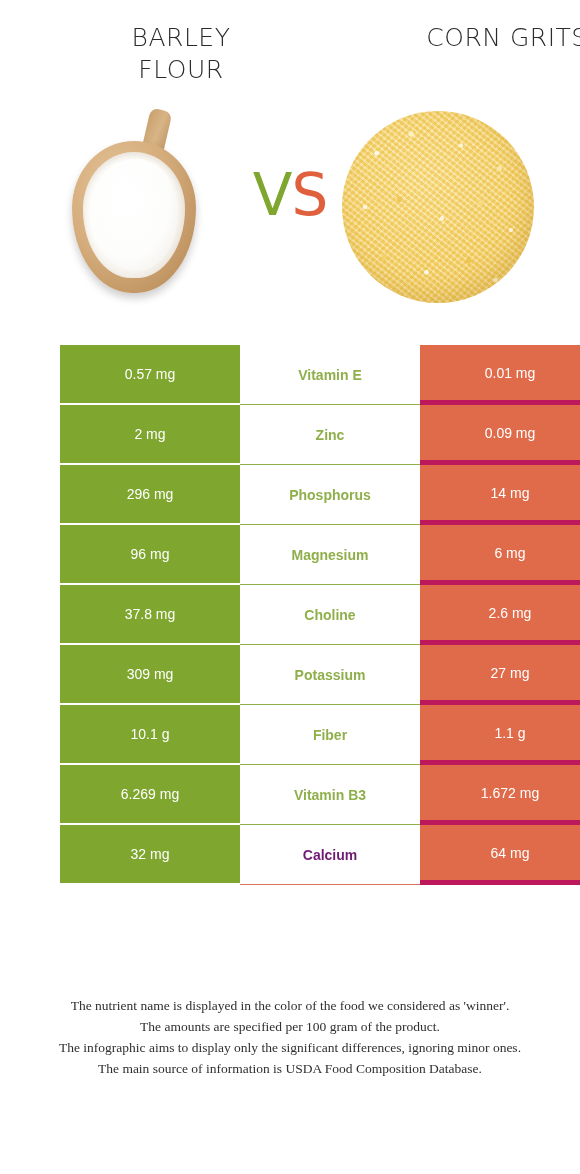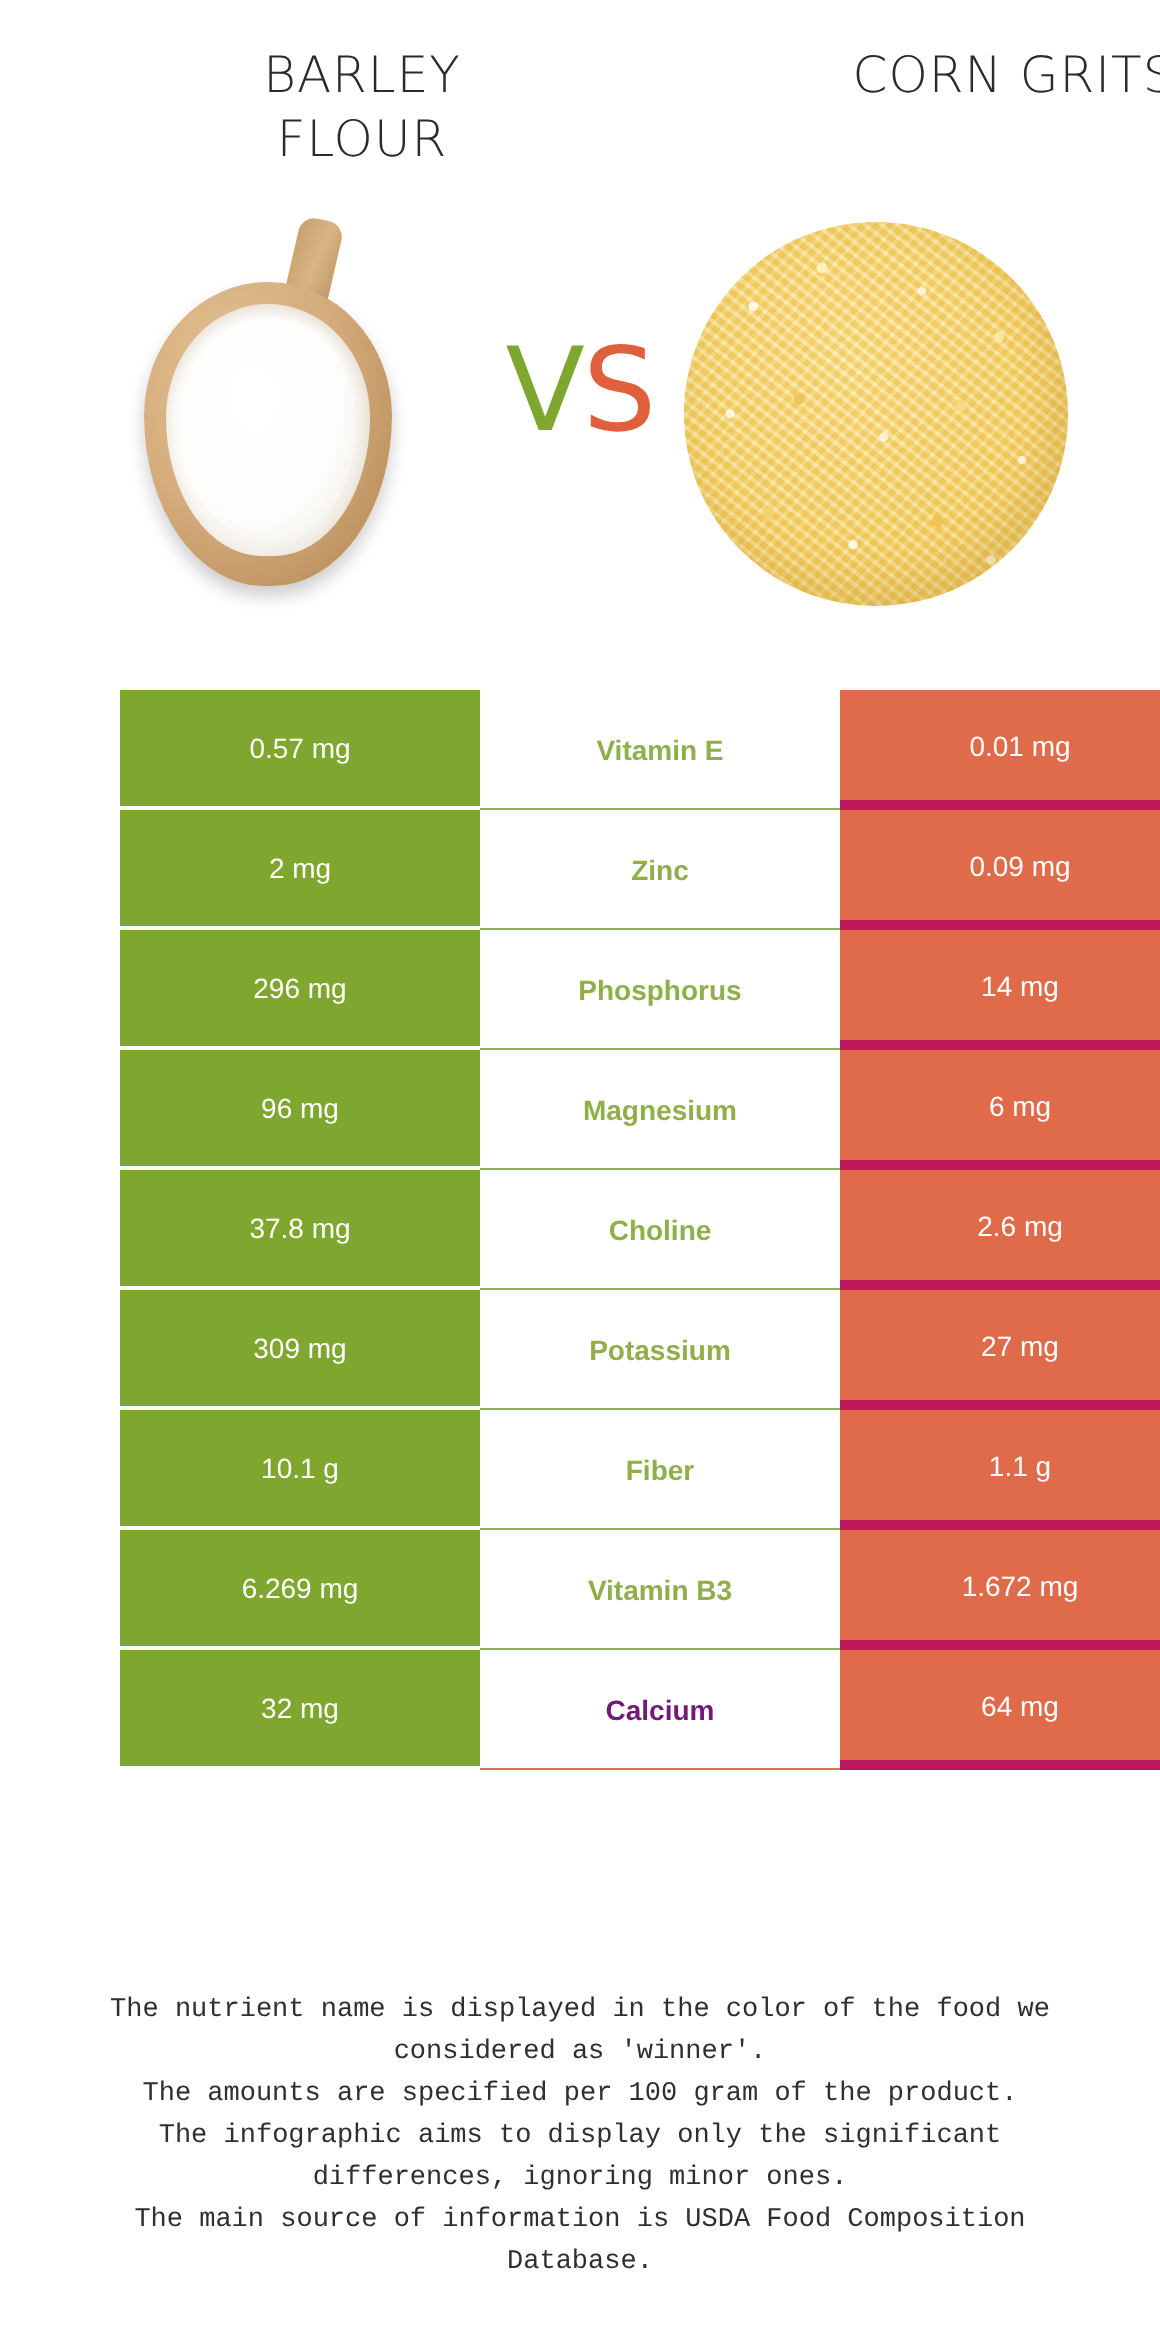--- a/index.html
+++ b/index.html
@@ -196,21 +196,21 @@
   .mid-green { color: #8FAF4A; }
   .mid-orange { color: #701a75; }
 
   
   .footer {
     position: absolute;
     left: 0;
     top: 995px;
     width: 580px;
     text-align: center;
-    font-family: Liberation Mono, monospace;
+    font-family: Liberation Serif, serif;
     font-size: 13.5px;
     line-height: 21px;
     color: #2f2f2f;
     padding: 0 30px;
     box-sizing: border-box;
   }
   .footer p { margin: 0; }
 </style>
 </head>
 <body>

